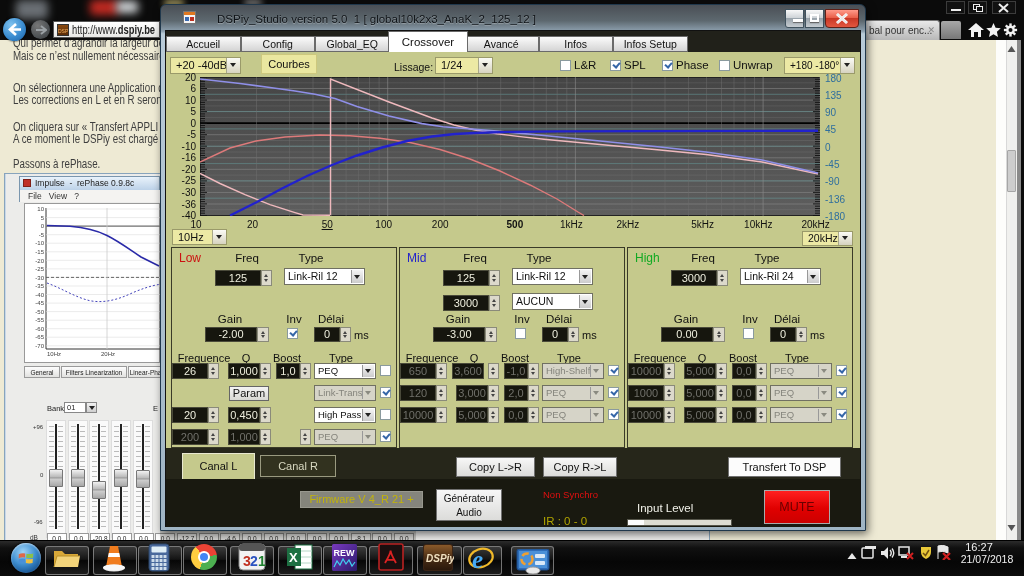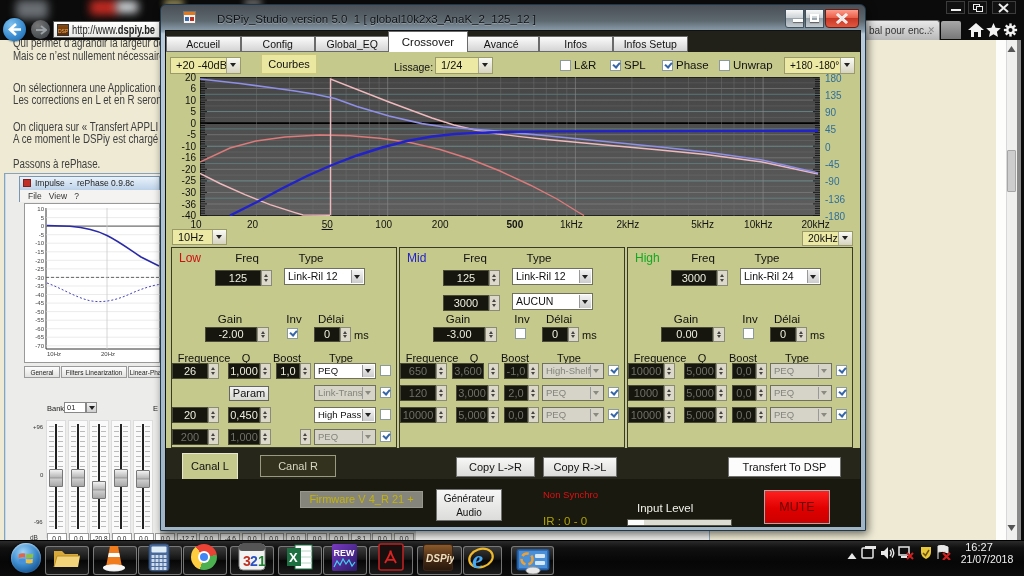--- a/index.html
+++ b/index.html
@@ -707,21 +707,21 @@
       <i class="d"></i>
     </div>
 <div class="fld fldd" style="left:572px;top:403px;width:24px;height:16px;line-height:14px">0,0</div>
 <div class="spin" style="left:596px;top:403px;width:11px;height:16px">
       <i class="u"></i>
       <i class="d"></i>
     </div>
 <div class="dd ddd" style="left:610px;top:403px;width:62px;height:16px;line-height:14px;font-size:9.5px">PEQ<b></b></div>
 <div class="cb on" style="left:676px;top:405px"></div>
 <div class="ab" style="left:6px;top:444px;width:694px;height:31px;background:#26261a;"></div>
-<div class="ab" style="left:22px;top:449px;width:56px;height:26px;background:#c5c98c;border:1px solid #e8e8d0;border-bottom:none;font-size:11px;color:#111;text-align:center;line-height:24px;">Canal L</div>
+<div class="ab" style="left:22px;top:449px;width:73px;height:26px;background:#c5c98c;border:1px solid #e8e8d0;border-bottom:none;font-size:11px;color:#111;text-align:center;line-height:24px;">Canal L</div>
 <div class="ab" style="left:100px;top:451px;width:76px;height:22px;background:#32321f;border:1px solid #9a9a80;font-size:11px;color:#d8d8c0;text-align:center;line-height:20px;">Canal R</div>
 <div class="btn" style="left:296px;top:453px;width:79px;height:20px;font-size:11px;line-height:18px;">Copy L-&gt;R</div>
 <div class="btn" style="left:383px;top:453px;width:74px;height:20px;font-size:11px;line-height:18px;">Copy R-&gt;L</div>
 <div class="btn" style="left:568px;top:453px;width:113px;height:20px;background:#fcfcfc;font-size:11px;line-height:18px;">Transfert To DSP</div>
 <div class="ab" style="left:6px;top:475px;width:694px;height:48px;background:#191910;"></div>
 <div class="ab" style="left:140px;top:487px;width:123px;height:17px;background:#85857c;border:1px solid #98988e;font-size:11px;color:#c3b408;text-align:center;line-height:15px;">Firmware V 4_R 21 +</div>
 <div class="btn" style="left:276px;top:485px;width:66px;height:32px;font-size:10px;line-height:14px;padding-top:2px;">Générateur<br>Audio</div>
 <div class="lbl" style="left:383px;top:485px;font-size:9.5px;color:#e01010;">Non Synchro</div>
 <div class="lbl" style="left:383px;top:511px;font-size:11.5px;color:#b0a400;">IR : 0 - 0</div>
 <div class="lbl" style="left:477px;top:498px;font-size:11.5px;color:#f2f2ea;">Input Level</div>

